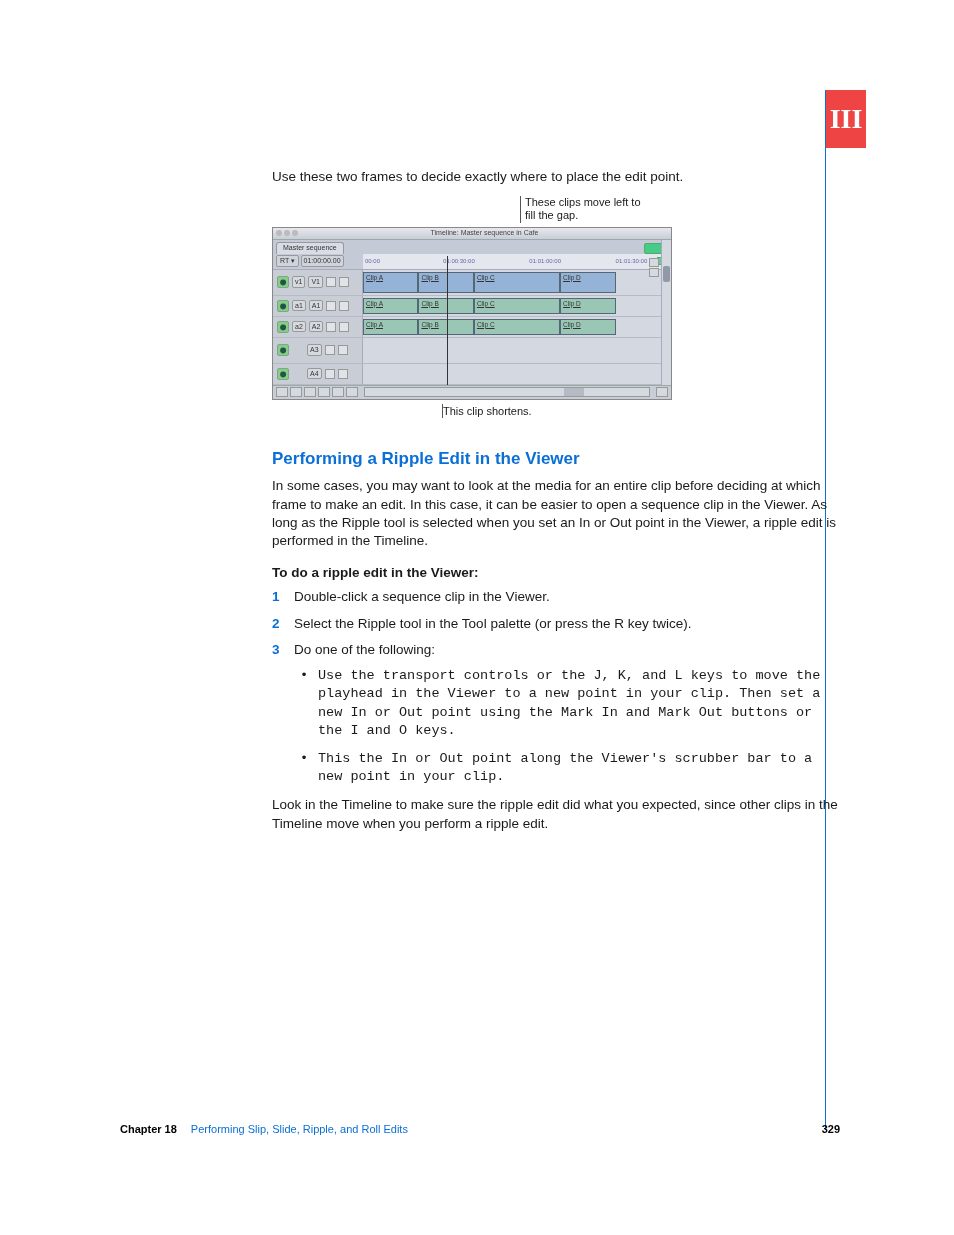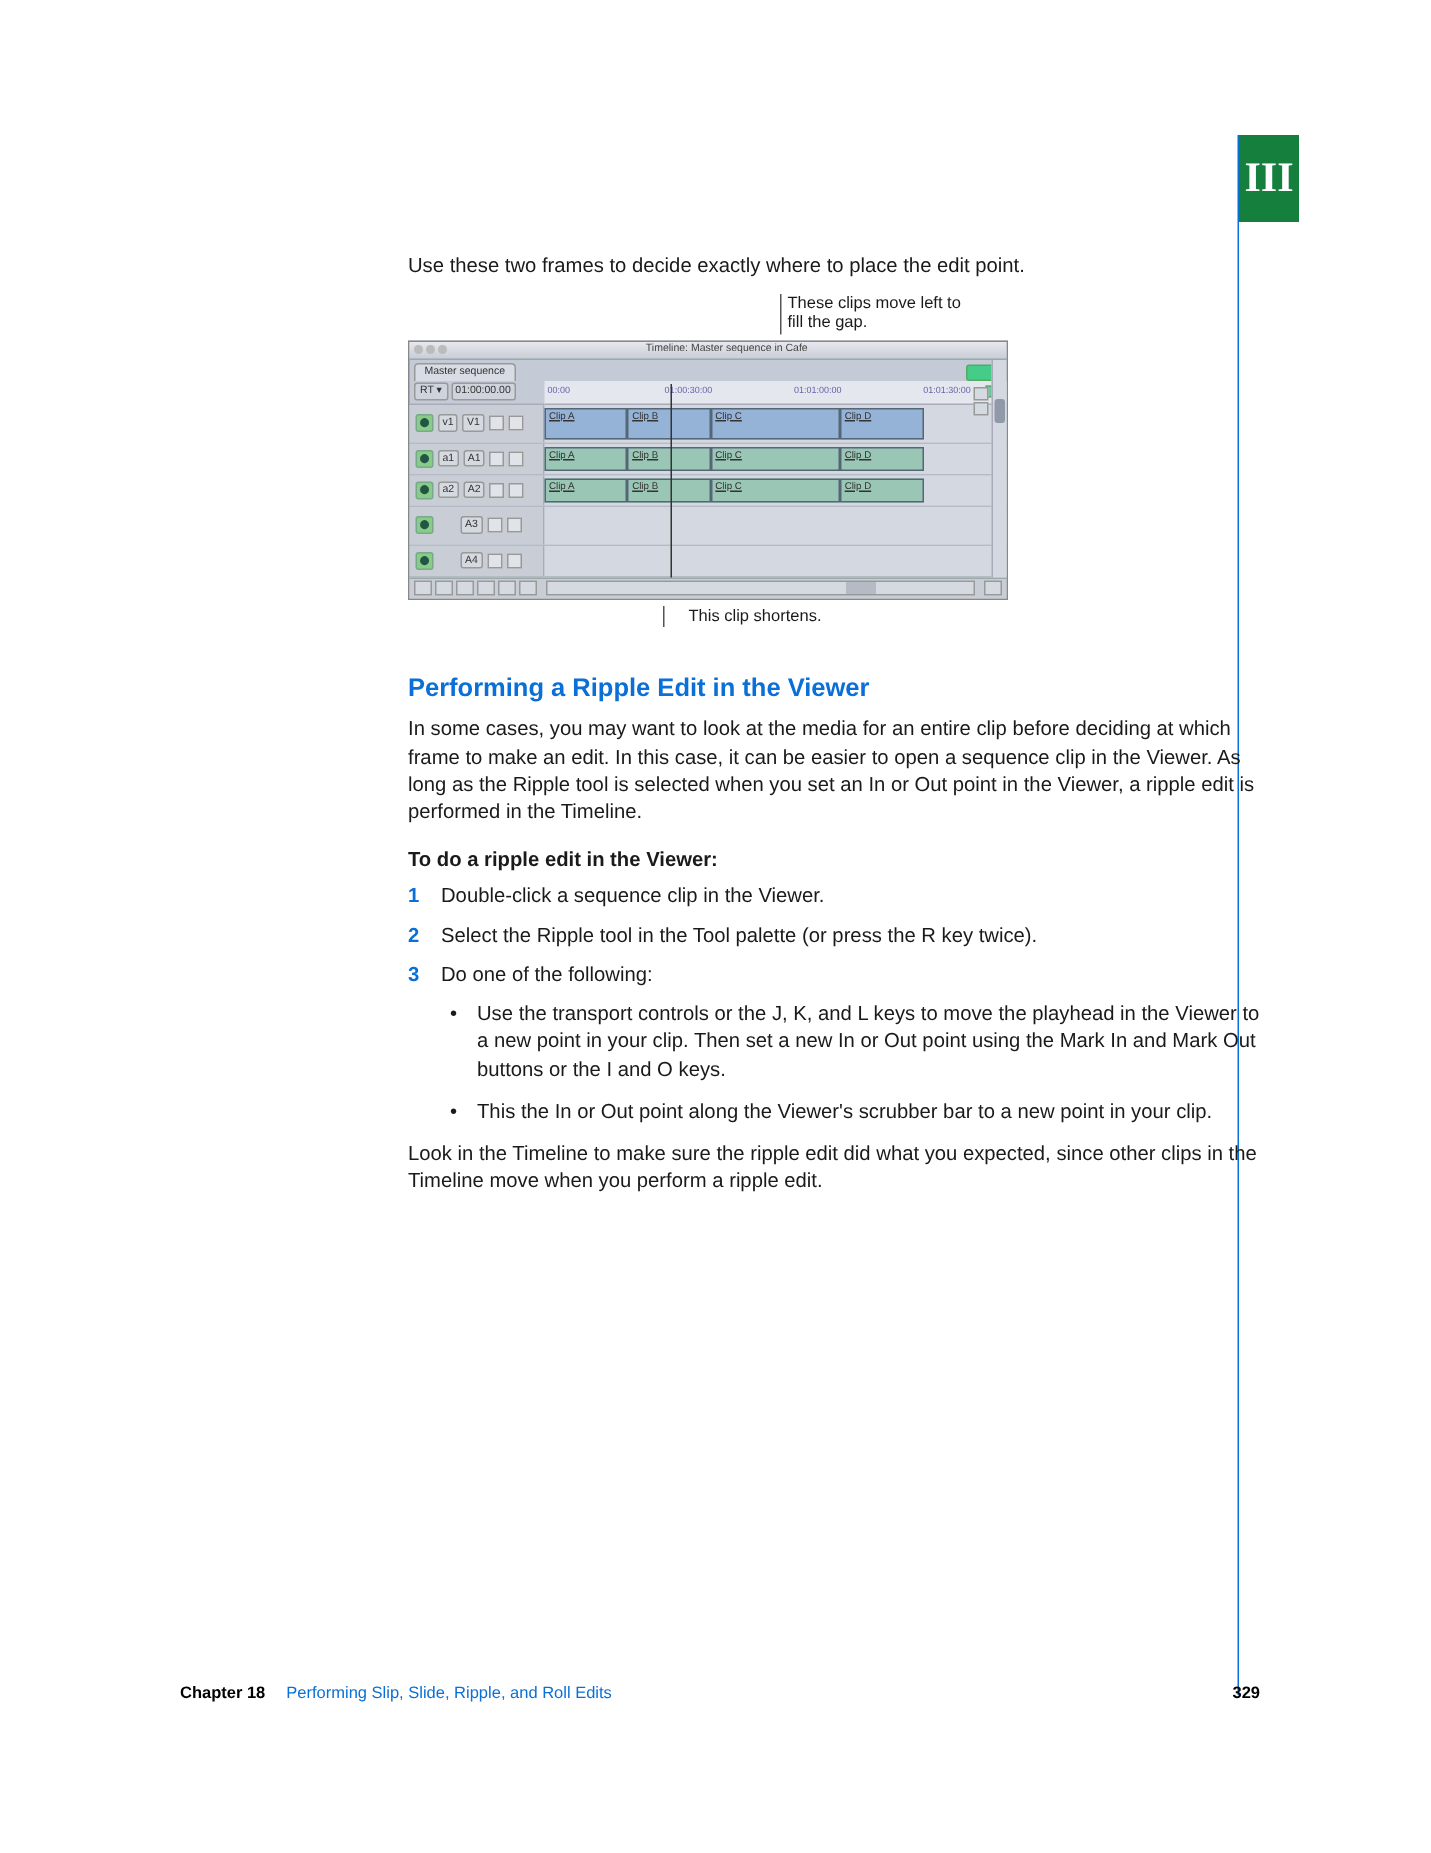--- a/index.html
+++ b/index.html
@@ -10,21 +10,21 @@
     height: 1235px;
     position: relative;
     color: #000;
   }
   .section-tab {
     position: absolute;
     top: 90px;
     right: 88px;
     width: 40px;
     height: 58px;
-    background: #15803d;
+    background: #ef4444;
     color: #fff;
     font-size: 28px;
     font-weight: bold;
     font-family: Georgia, serif;
     display: flex;
     align-items: center;
     justify-content: center;
   }
   .side-rule {
     position: absolute;
@@ -127,36 +127,36 @@
   .tl-scroll .thumb{position:absolute;left:70%;width:20px;top:0;bottom:0;background:#b5bac4;}
   .playhead-line{position:absolute;top:28px;height:calc(100% - 42px);width:1px;background:#333;z-index:5;}
   .vscroll{position:absolute;right:0;top:12px;bottom:14px;width:10px;background:#d4d8e0;border-left:1px solid #aab;}
   .vscroll .vthumb{position:absolute;top:26px;height:16px;left:1px;right:1px;background:#9099a8;border-radius:2px;}
   .snap-col{position:absolute;right:12px;top:30px;width:10px;display:flex;flex-direction:column;gap:1px;}
   .snap-col span{height:9px;background:#d5d9e0;border:1px solid #999;}
   .callout-bottom{
     margin-left:170px;
     font-size:11px;
     border-left:1px solid #555;
-    padding-left:16px;
+    padding-left:0;
     width:120px;
   }
   h3.blue-heading{
     color:#0a6fd6;
     font-size:17px;
     font-weight:700;
     margin-top:30px;
     margin-bottom:6px;
   }
   .instr-head{font-weight:bold;margin-top:14px;margin-bottom:6px;font-size:13.5px;}
   ol.numbered{list-style:none;margin:0;padding:0;}
   ol.numbered > li{display:flex;margin-bottom:8px;}
   .step-num{color:#0a6fd6;font-weight:bold;width:22px;flex-shrink:0;}
   .step-body{flex:1;}
-  ul.bullets{list-style:none;margin:6px 0 10px 0;padding:0;}
+  ul.bullets{list-style:none;margin:6px 0 10px 0;padding:0;font-family:Liberation Mono, monospace;}
   ul.bullets li{display:flex;margin-bottom:10px;}
   ul.bullets li::before{content:"•";width:18px;flex-shrink:0;padding-left:6px;}
   .follow-para{margin-top:6px;}
   .footer{
     position:absolute;
     left:120px;
     bottom:100px;
     width:720px;
     display:flex;
     align-items:center;

